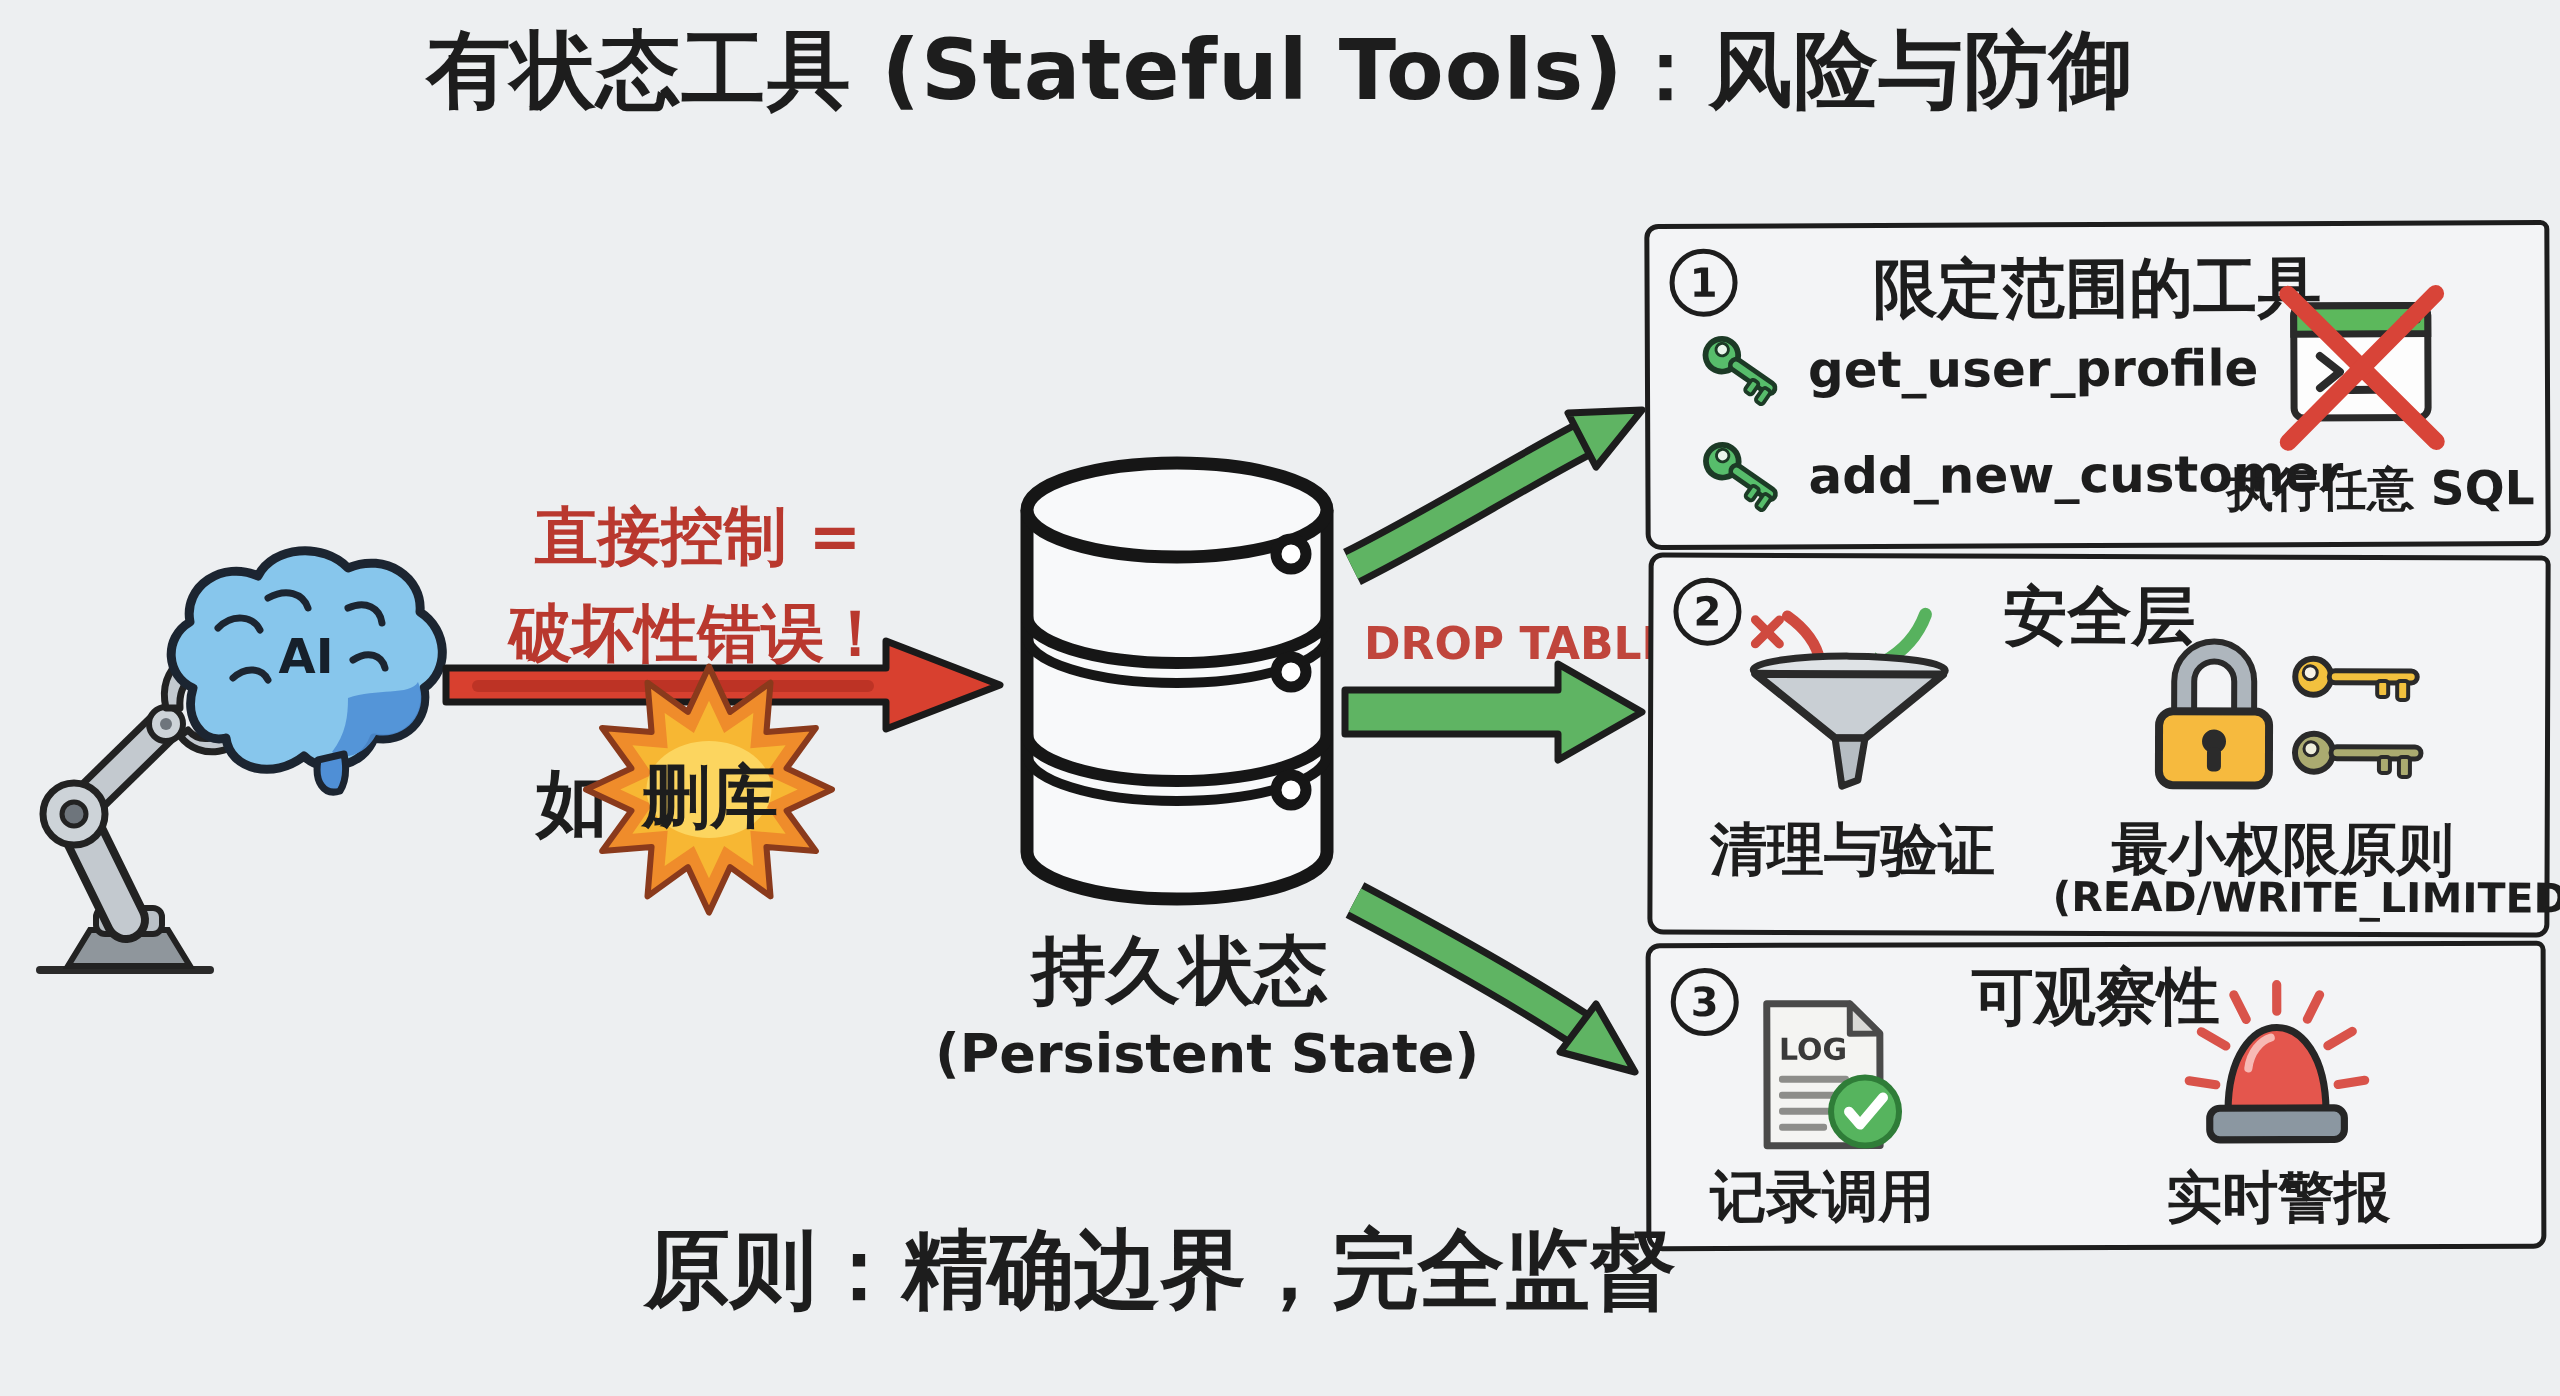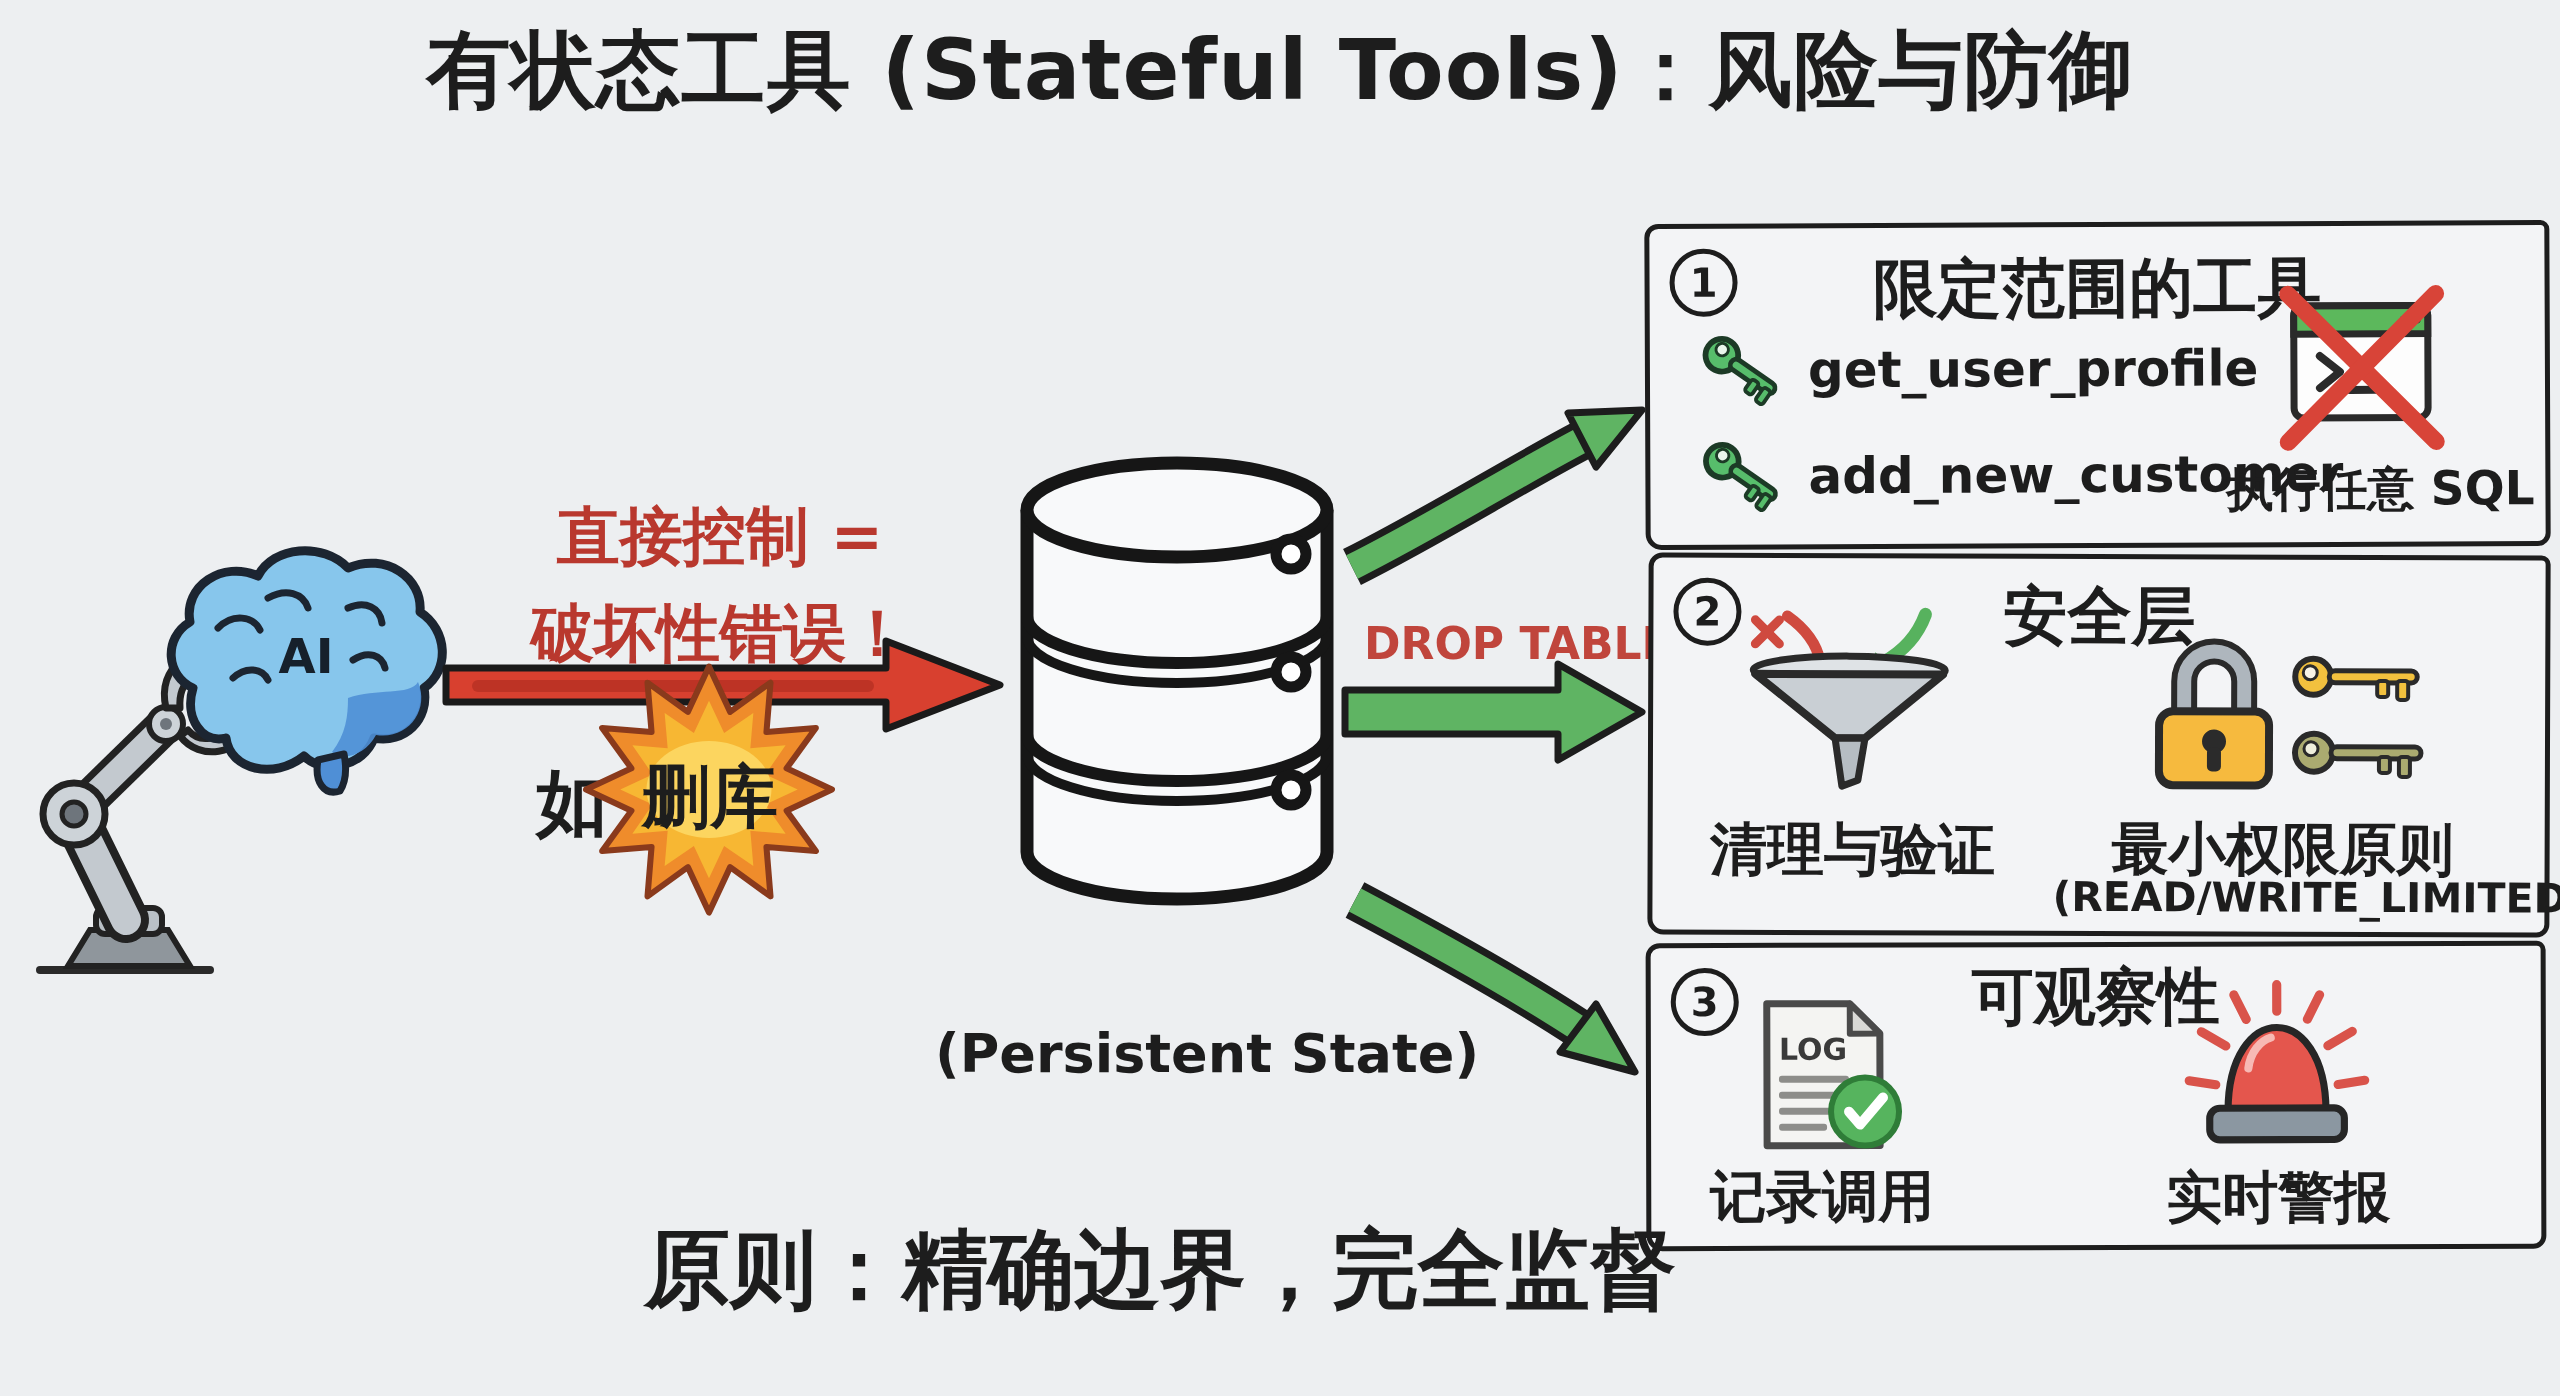--- a/index.html
+++ b/index.html
@@ -6,21 +6,21 @@
   #canvas{
     position:relative;width:2560px;height:1396px;overflow:hidden;
     background:#edeff1;color:#1d1d1d;
     font-family:"DejaVu Sans","Liberation Sans",sans-serif;
   }
   .abs{position:absolute;}
   .nowrap{white-space:nowrap;}
 
   .title{left:0;top:14px;width:100%;text-align:center;font-size:84px;font-weight:700;letter-spacing:1px;}
 
-  .warning{left:430px;top:488px;width:580px;text-align:center;color:#b9382e;font-weight:700;font-size:63px;line-height:1.54;}
+  .warning{left:408px;top:488px;width:580px;text-align:center;color:#b9382e;font-weight:700;font-size:63px;line-height:1.54;}
   .example-prefix{left:536px;top:756px;font-size:72px;font-weight:700;}
   .starburst{left:583px;top:660px;width:252px;height:258px;}
   .example-burst{left:605px;top:752px;width:210px;text-align:center;font-size:68px;font-weight:700;}
 
   .red-arrow{left:438px;top:628px;width:580px;height:118px;}
 
   .robot-scene{left:18px;top:538px;width:455px;height:475px;}
 
   .db-icon{left:1005px;top:448px;width:338px;height:462px;}
   .db-label-zh{left:1000px;top:922px;width:360px;text-align:center;font-size:74px;font-weight:700;}
@@ -136,20 +136,21 @@
     <path d="M22,62 L22,404 A150,47 0 0 0 322,404 L322,62" fill="none" stroke="#161616" stroke-width="13"></path>
     <ellipse cx="172" cy="62" rx="150" ry="47" fill="#f8f9fa" stroke="#161616" stroke-width="13"></ellipse>
     <path d="M22,168 A150,47 0 0 0 322,168" fill="none" stroke="#161616" stroke-width="12"></path>
     <path d="M22,188 A150,47 0 0 0 322,188" fill="none" stroke="#161616" stroke-width="10"></path>
     <path d="M22,286 A150,47 0 0 0 322,286" fill="none" stroke="#161616" stroke-width="12"></path>
     <path d="M22,306 A150,47 0 0 0 322,306" fill="none" stroke="#161616" stroke-width="10"></path>
     <circle cx="286" cy="106" r="15" fill="#ffffff" stroke="#161616" stroke-width="11"></circle>
     <circle cx="286" cy="224" r="15" fill="#ffffff" stroke="#161616" stroke-width="11"></circle>
     <circle cx="286" cy="342" r="15" fill="#ffffff" stroke="#161616" stroke-width="11"></circle>
   </svg>
+  <div class="abs db-label-zh nowrap">持久状态</div>
   <div class="abs db-label-en nowrap">(Persistent State)</div>
 
   <div class="abs drop-label nowrap">DROP TABLE</div>
   <svg class="abs green-arrows" viewBox="0 0 350 750">
 
     <g>
       <path d="M32,207 C110,168 190,118 262,80" fill="none" stroke="#1d1d1d" stroke-width="40"></path>
       <path d="M32,207 C110,168 190,118 262,80" fill="none" stroke="#5fb463" stroke-width="26"></path>
       <polygon points="322,50 276,107 248,53" fill="#5fb463" stroke="#1d1d1d" stroke-width="7" stroke-linejoin="round"></polygon>
     </g>

